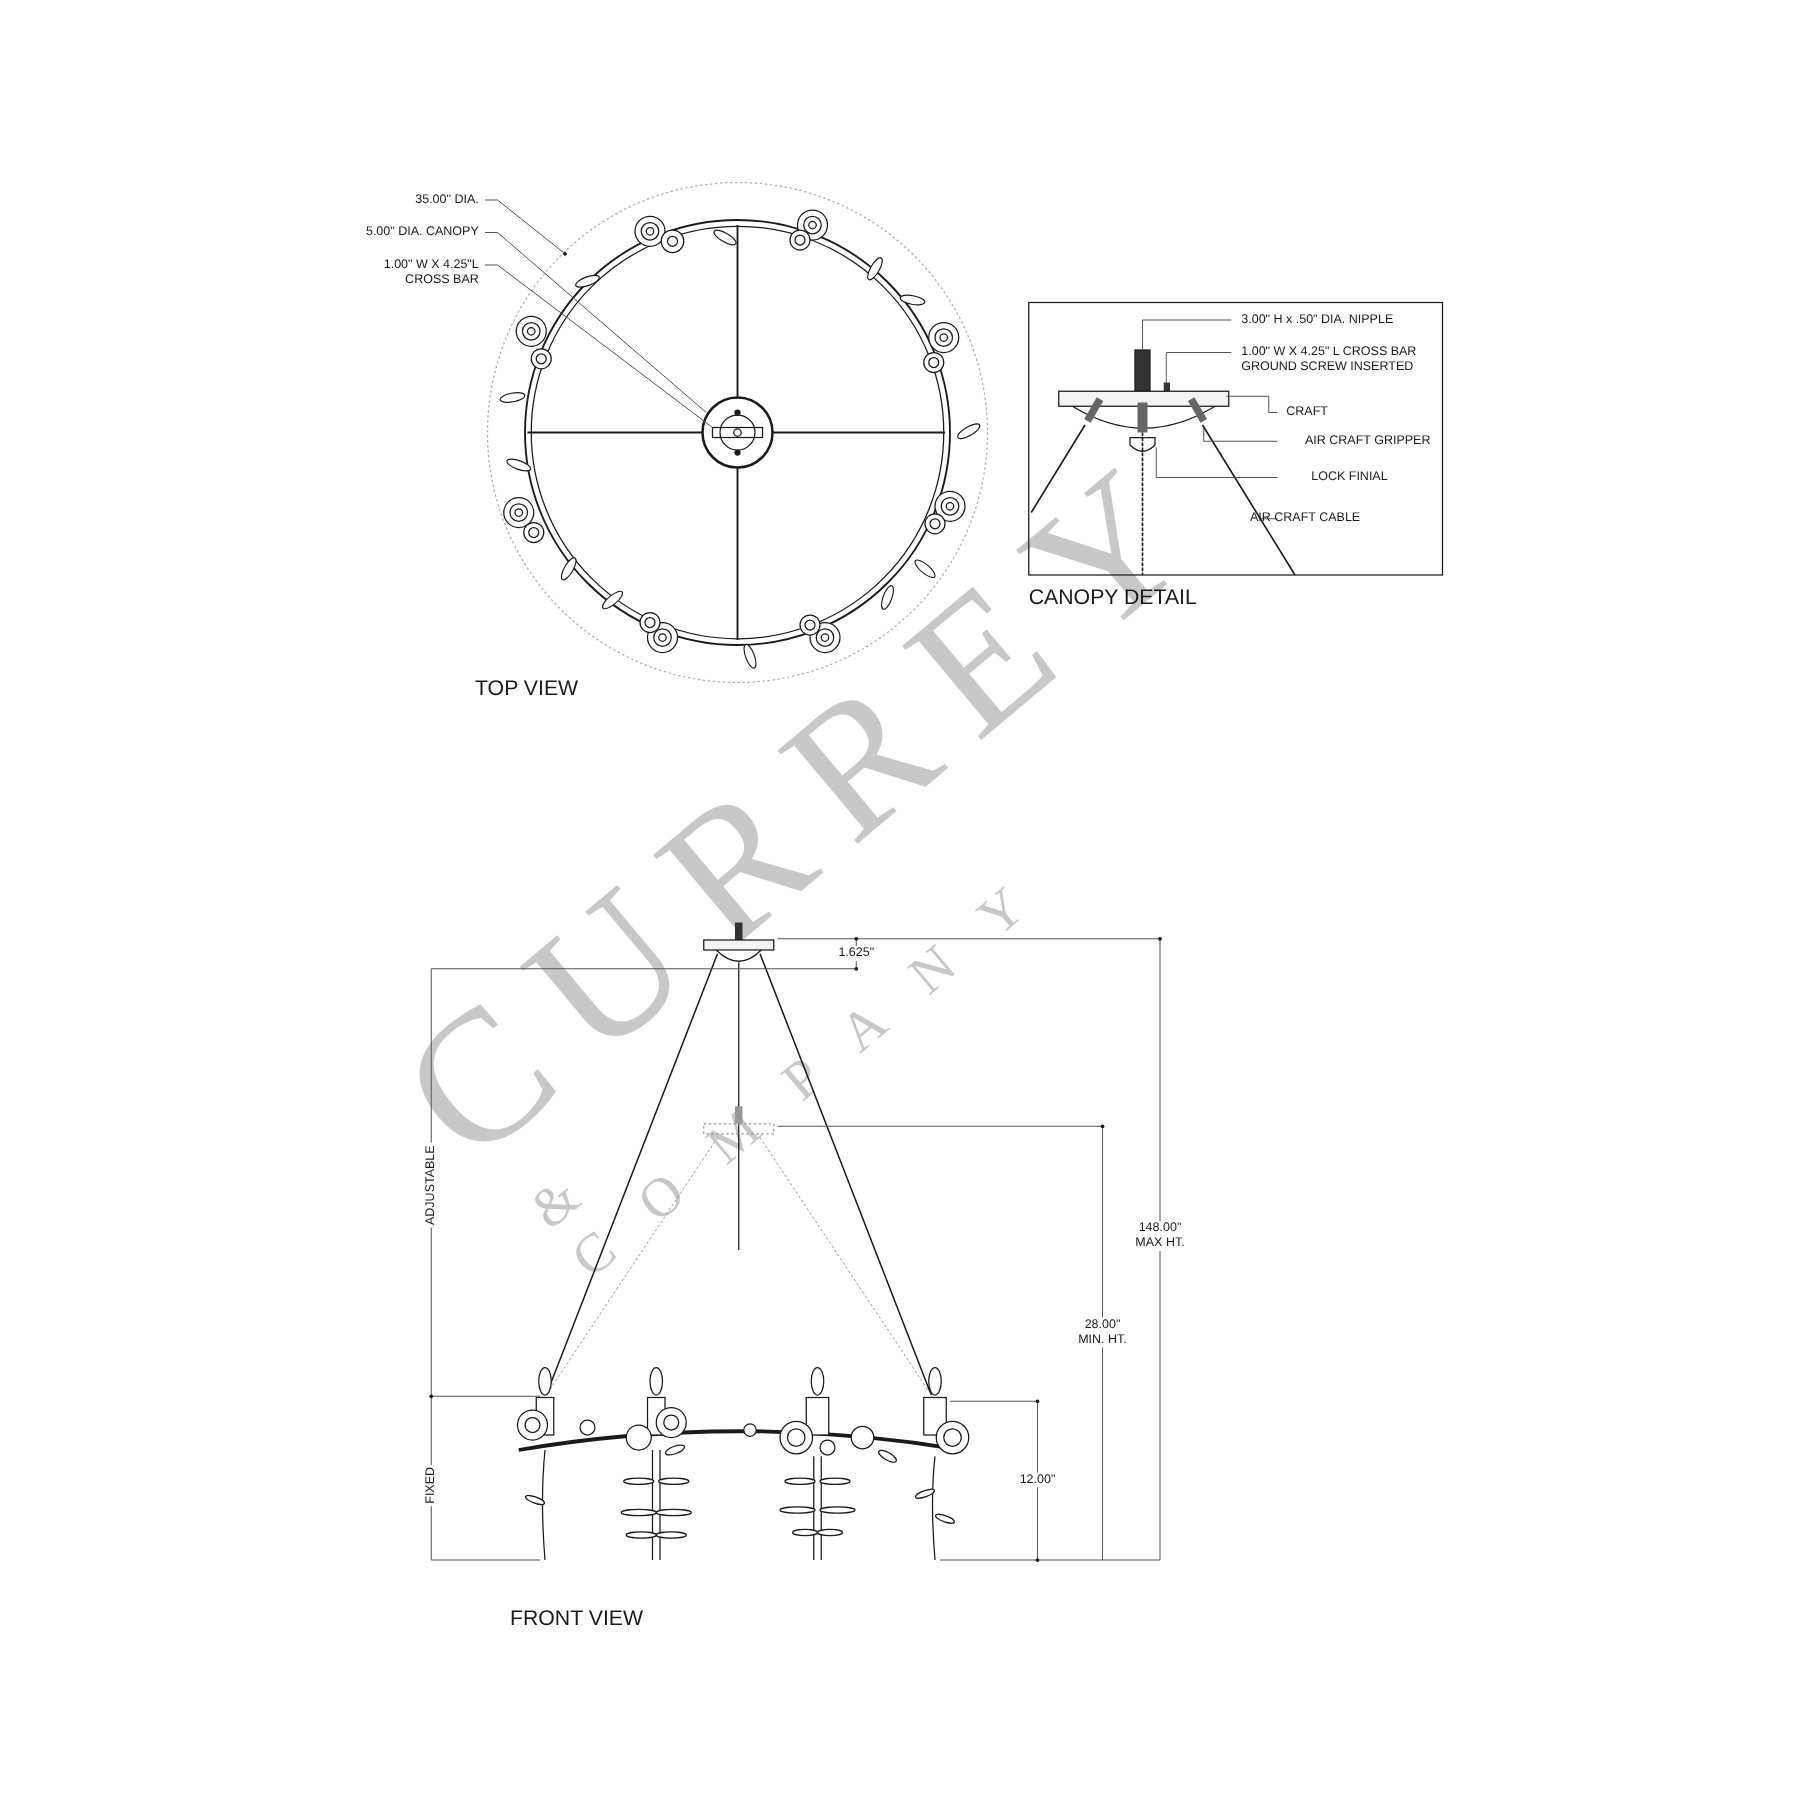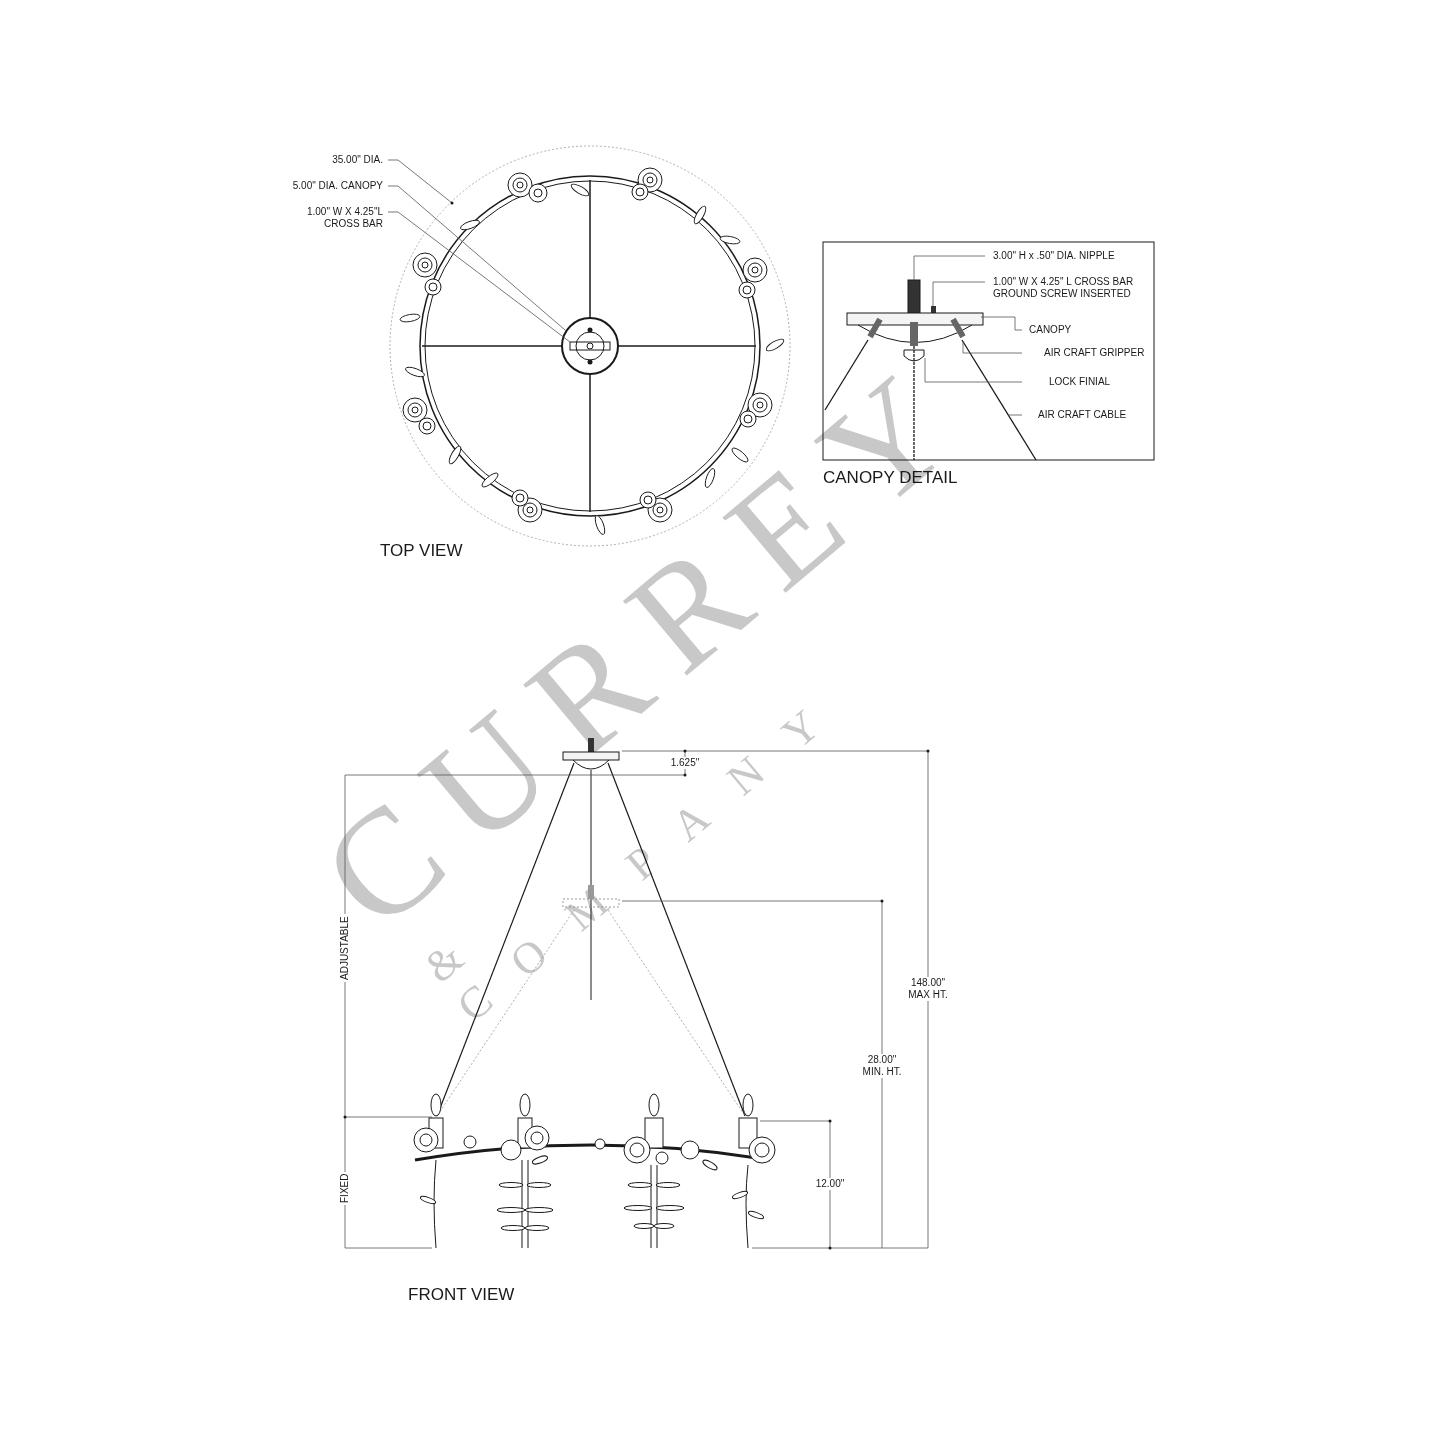--- a/index.html
+++ b/index.html
@@ -251,24 +251,24 @@
   <div>1.00" W X 4.25"L</div>
   <div>CROSS BAR</div>
 </div>
 <div class="title" style="left:380px; top:541px;">TOP VIEW</div>
 
 <div class="lbl" style="left:993px; top:250px;">3.00" H x .50" DIA. NIPPLE</div>
 <div class="lbl" style="left:993px; top:276px;">
   <div>1.00" W X 4.25" L CROSS BAR</div>
   <div>GROUND SCREW INSERTED</div>
 </div>
-<div class="lbl" style="left:1029px; top:324px;">CANOPY</div>
+<div class="lbl" style="left:1029px; top:324px;">CRAFT</div>
 <div class="lbl" style="left:1029px; top:347px;margin-left:15px;">AIR CRAFT GRIPPER</div>
 <div class="lbl" style="left:1029px; top:376px;margin-left:20px;">LOCK FINIAL</div>
-<div class="lbl" style="left:1038px; top:409px;text-align:center;">AIR CRAFT CABLE</div>
+<div class="lbl" style="left:1000px; top:409px;text-align:center;">AIR CRAFT CABLE</div>
 <div class="title" style="left:823px; top:468px;">CANOPY DETAIL</div>
 
 <div class="dim" style="left:662px; top:757px; width:46px;">1.625"</div>
 <div class="dim" style="left:900px; top:977px; width:56px;">
   <div>148.00"</div>
   <div>MAX HT.</div>
 </div>
 <div class="dim" style="left:854px; top:1054px; width:56px;">
   <div>28.00"</div>
   <div>MIN. HT.</div>

